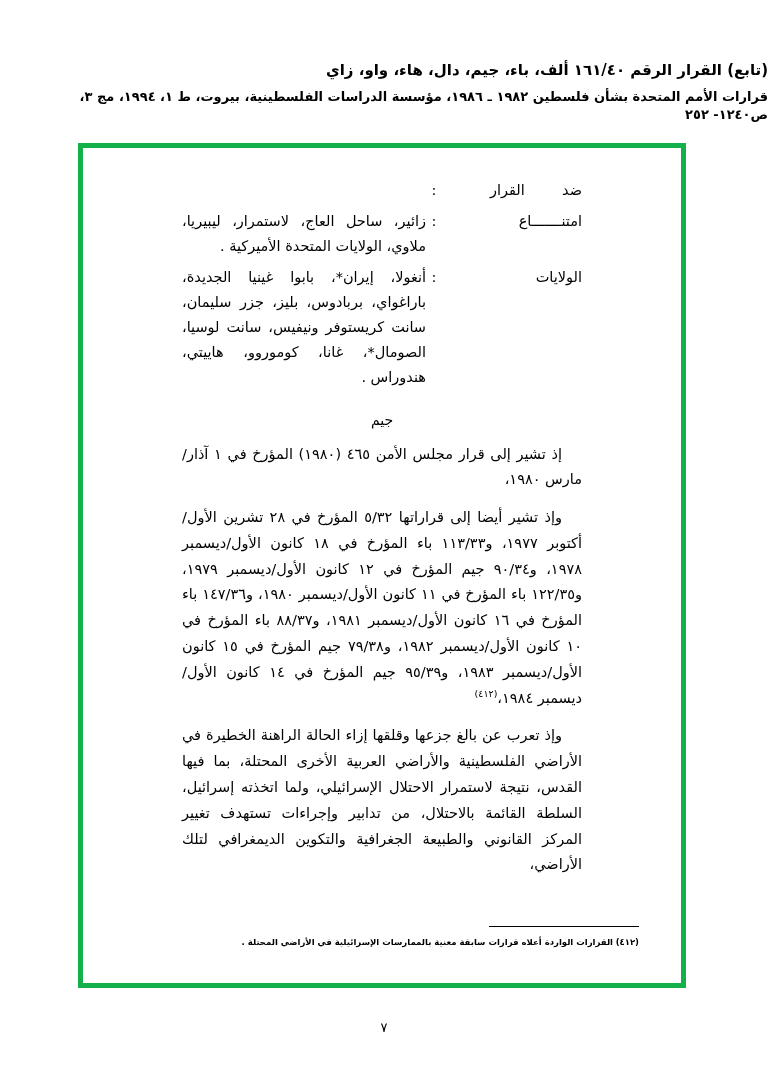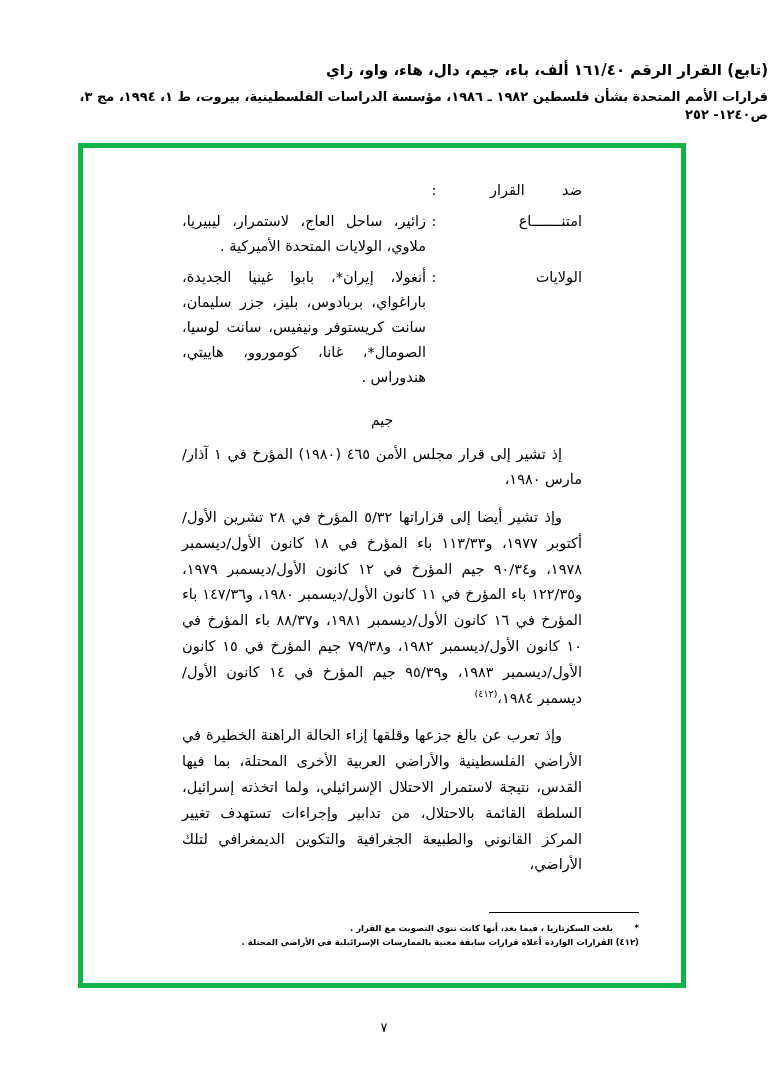--- a/index.html
+++ b/index.html
@@ -203,23 +203,20 @@
 
       <div class="body-block">
         <p class="p-just p-indent">إذ تشير إلى قرار مجلس الأمن ٤٦٥ (١٩٨٠) المؤرخ في ١ آذار/مارس ١٩٨٠،</p>
         <p class="p-just p-indent"><span>وإذ تشير أيضا إلى قراراتها ٥/٣٢ المؤرخ في ٢٨ تشرين الأول/أكتوبر ١٩٧٧، و١١٣/٣٣ باء المؤرخ في ١٨ كانون الأول/ديسمبر ١٩٧٨، و٩٠/٣٤ جيم المؤرخ في ١٢ كانون الأول/ديسمبر ١٩٧٩، و١٢٢/٣٥ باء المؤرخ في ١١ كانون الأول/ديسمبر ١٩٨٠، و١٤٧/٣٦ باء المؤرخ في ١٦ كانون الأول/ديسمبر ١٩٨١، و٨٨/٣٧ باء المؤرخ في ١٠ كانون الأول/ديسمبر ١٩٨٢، و٧٩/٣٨ جيم المؤرخ في ١٥ كانون الأول/ديسمبر ١٩٨٣، و٩٥/٣٩ جيم المؤرخ في ١٤ كانون الأول/ديسمبر ١٩٨٤،</span><span class="sup">(٤١٢)</span></p>
         <p class="p-just p-indent p-gap">وإذ تعرب عن بالغ جزعها وقلقها إزاء الحالة الراهنة الخطيرة في الأراضي الفلسطينية والأراضي العربية الأخرى المحتلة، بما فيها القدس، نتيجة لاستمرار الاحتلال الإسرائيلي، ولما اتخذته إسرائيل، السلطة القائمة بالاحتلال، من تدابير وإجراءات تستهدف تغيير المركز القانوني والطبيعة الجغرافية والتكوين الديمغرافي لتلك الأراضي،</p>
       </div>
 
       <div class="footnote-area">
         <div class="footnote-rule"></div>
         <div class="footnote">
-          <span class="fn-marker">*</span><span class="fn-body">بلغت السكرتاريا ، فيما بعد، أنها كانت تنوي التصويت مع القرار .</span>
-        </div>
-        <div class="footnote">
           <span class="fn-marker">(٤١٢)</span><span class="fn-body">القرارات الواردة أعلاه قرارات سابقة معنية بالممارسات الإسرائيلية في الأراضي المحتلة .</span>
         </div>
       </div>
 
     </div>
   </div>
 
   <div class="page-number">٧</div>
 
 </div>

